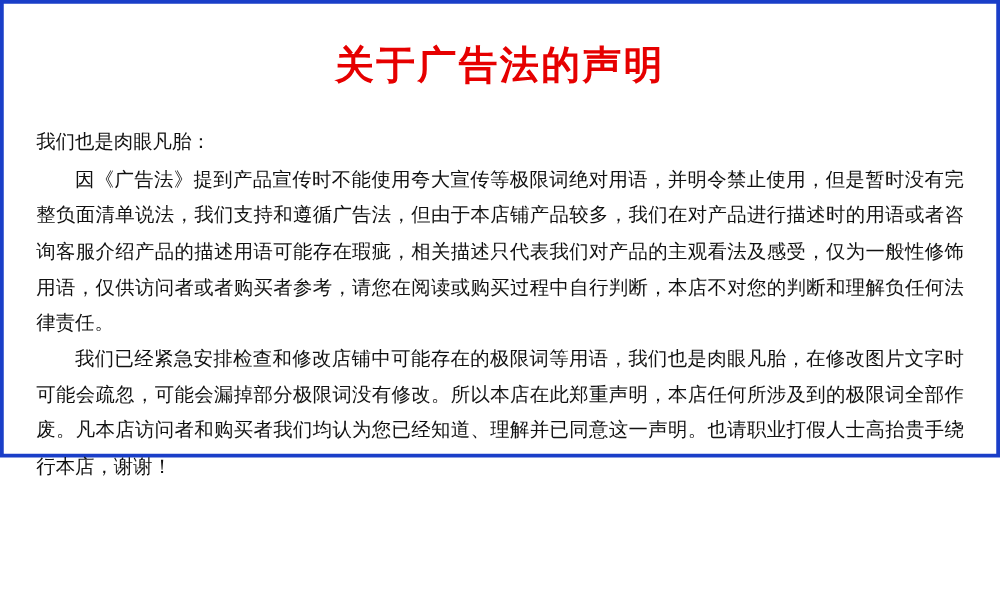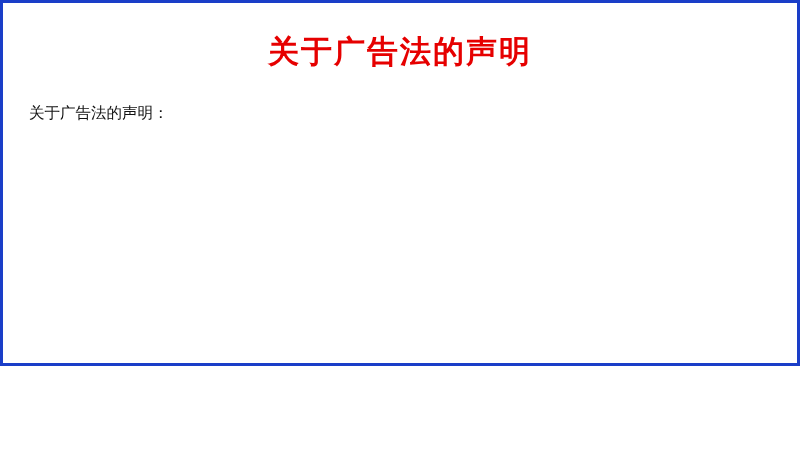--- a/index.html
+++ b/index.html
@@ -44,15 +44,17 @@
     margin: 0;
     text-indent: 2em;
   }
 </style>
 </head>
 <body>
 
 <div class="page">
   <h1 class="title">关于广告法的声明</h1>
   <div class="body-text">
-    <p class="salutation">关于广告法的声明：</p>
+    <p class="salutation">我们也是肉眼凡胎：</p>
+    <p class="para">因《广告法》提到产品宣传时不能使用夸大宣传等极限词绝对用语，并明令禁止使用，但是暂时没有完整负面清单说法，我们支持和遵循广告法，但由于本店铺产品较多，我们在对产品进行描述时的用语或者咨询客服介绍产品的描述用语可能存在瑕疵，相关描述只代表我们对产品的主观看法及感受，仅为一般性修饰用语，仅供访问者或者购买者参考，请您在阅读或购买过程中自行判断，本店不对您的判断和理解负任何法律责任。</p>
+    <p class="para">我们已经紧急安排检查和修改店铺中可能存在的极限词等用语，我们也是肉眼凡胎，在修改图片文字时可能会疏忽，可能会漏掉部分极限词没有修改。所以本店在此郑重声明，本店任何所涉及到的极限词全部作废。凡本店访问者和购买者我们均认为您已经知道、理解并已同意这一声明。也请职业打假人士高抬贵手绕行本店，谢谢！</p>
   </div>
 </div>
 
 </body></html>

